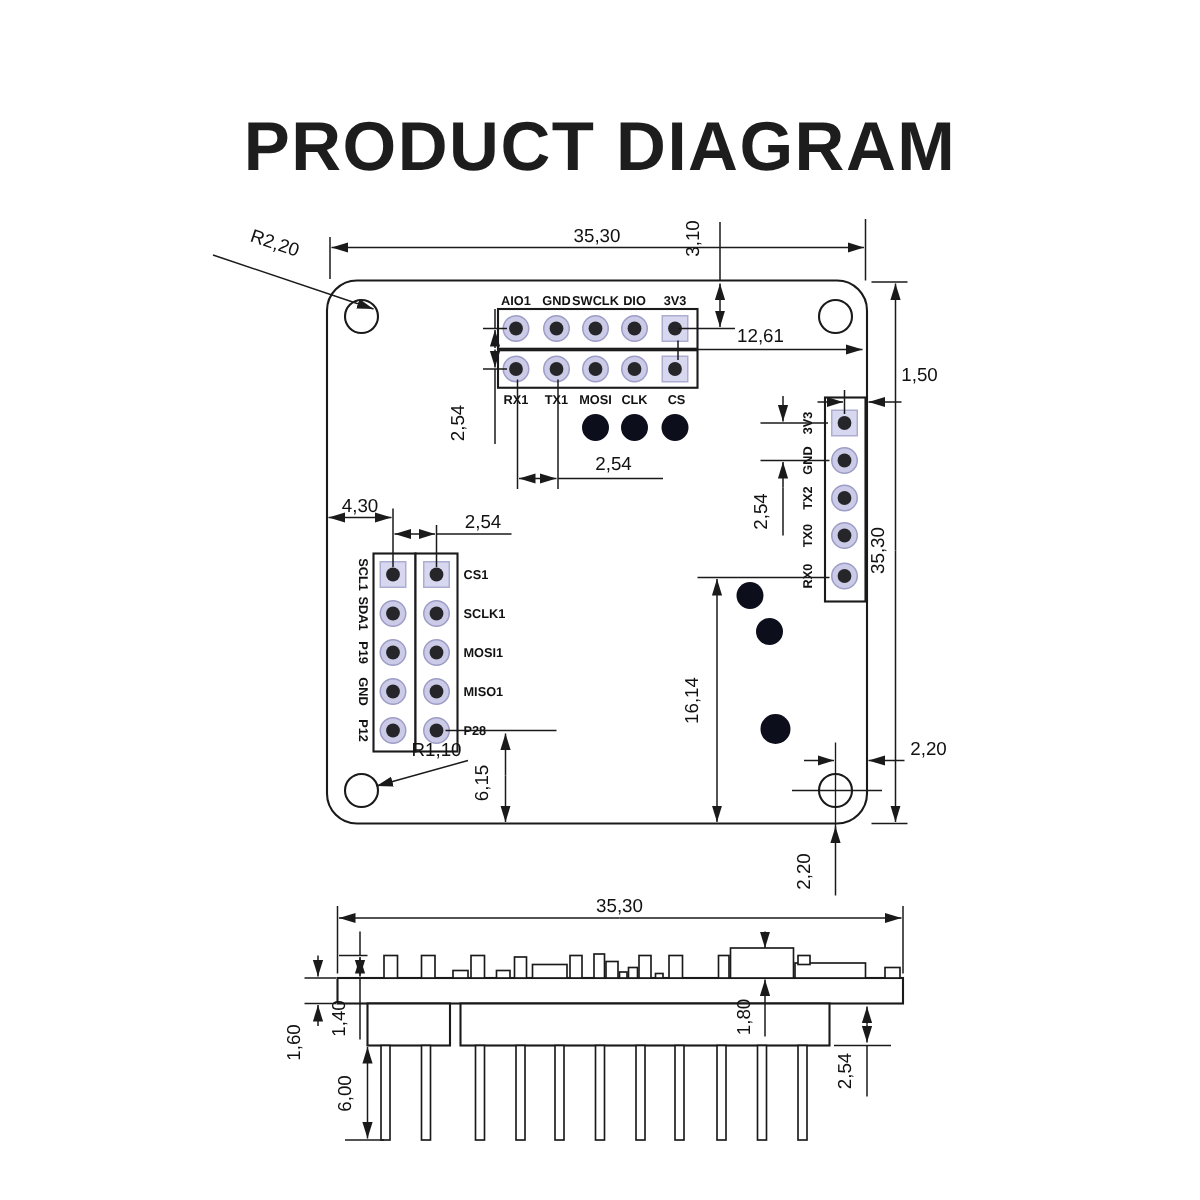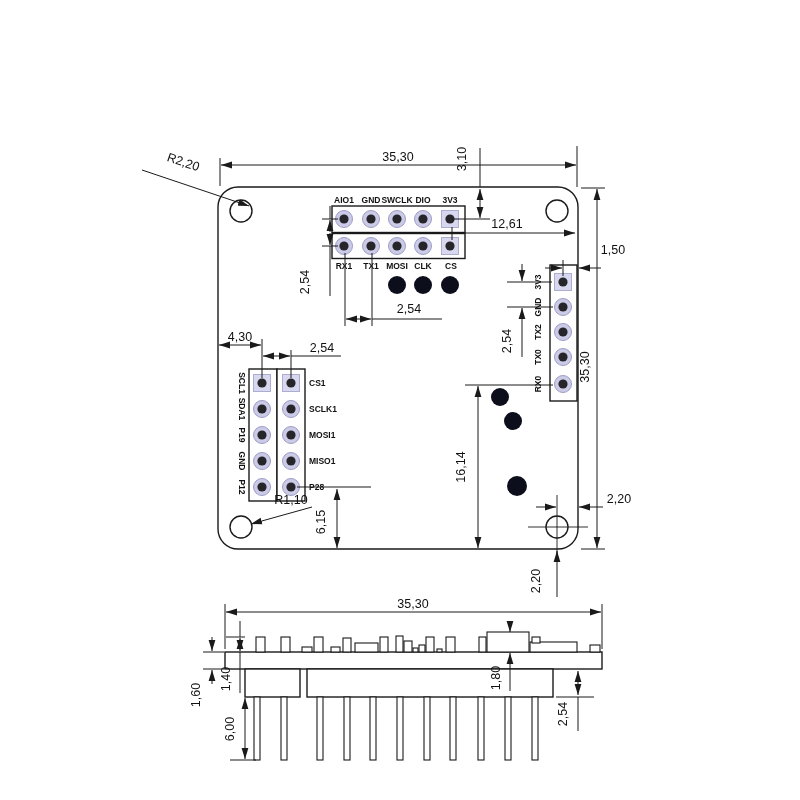--- a/index.html
+++ b/index.html
@@ -17,20 +17,21 @@
   .hole  {fill:#26262a;stroke:none;}
   .via   {fill:#0c0e1c;stroke:none;}
   .dt {font-family:"Liberation Sans",sans-serif;font-size:12.5px;fill:#111;text-anchor:middle;}
   .pl {font-family:"Liberation Sans",sans-serif;font-size:8.5px;font-weight:bold;fill:#111;text-anchor:middle;}
   .pll{font-family:"Liberation Sans",sans-serif;font-size:8.5px;font-weight:bold;fill:#111;text-anchor:start;}
 </style>
 </head>
 <body>
 
 <div id="page">
+  <div id="title">PRODUCT DIAGRAM</div>
 
   <svg width="800" height="800" viewBox="0 0 800 800">
     <defs>
       <marker id="ar" markerWidth="12" markerHeight="8" refX="11" refY="4" orient="auto" markerUnits="userSpaceOnUse">
         <path d="M0,0.6 L11,4 L0,7.4 z" fill="#1a1a1a"></path>
       </marker>
     </defs>
 
     <g>
 

